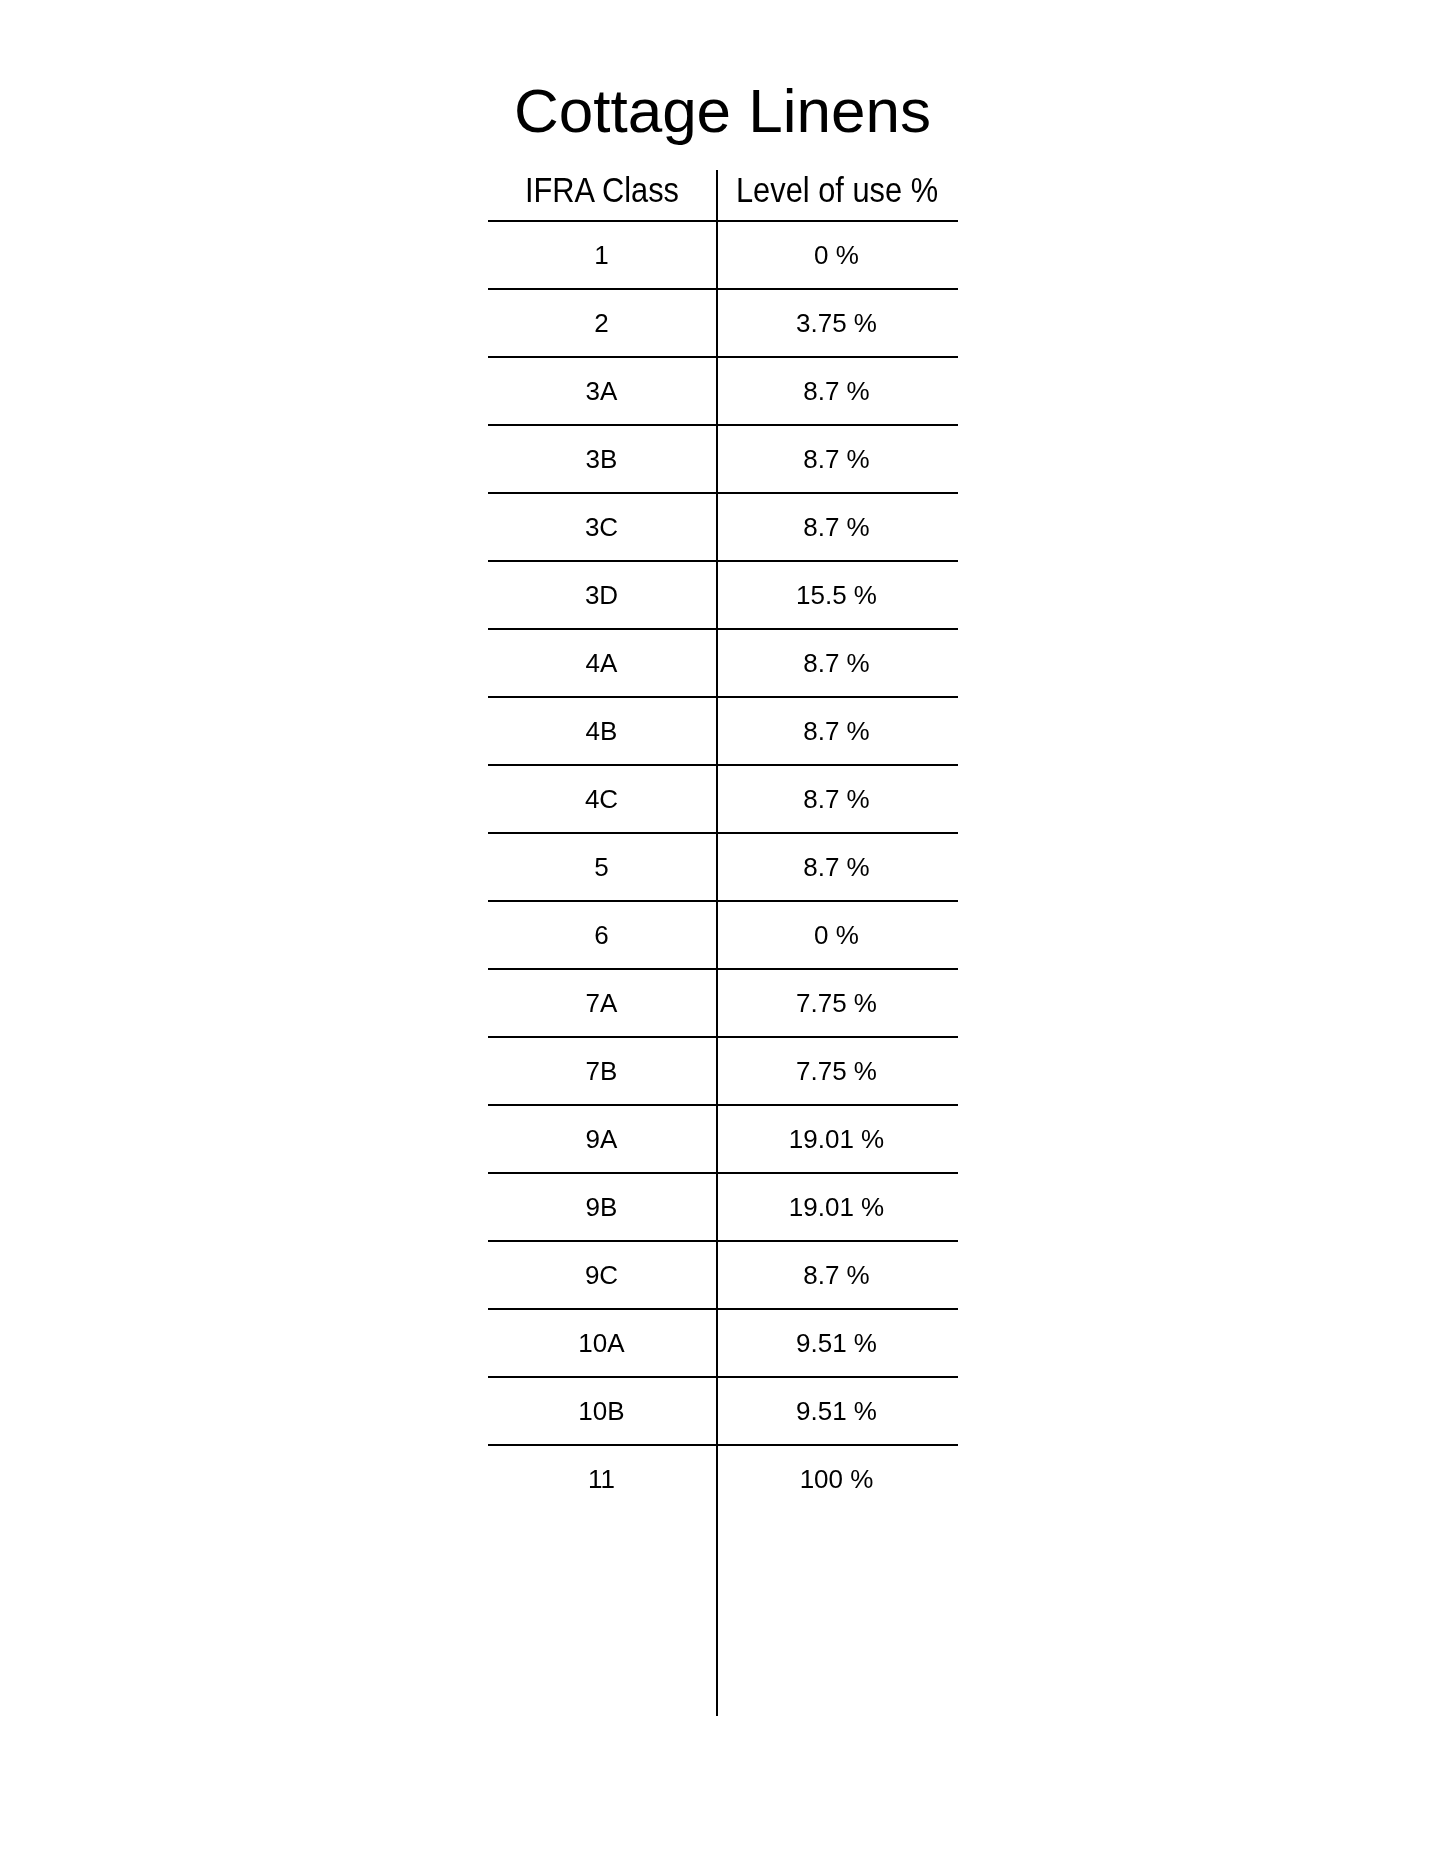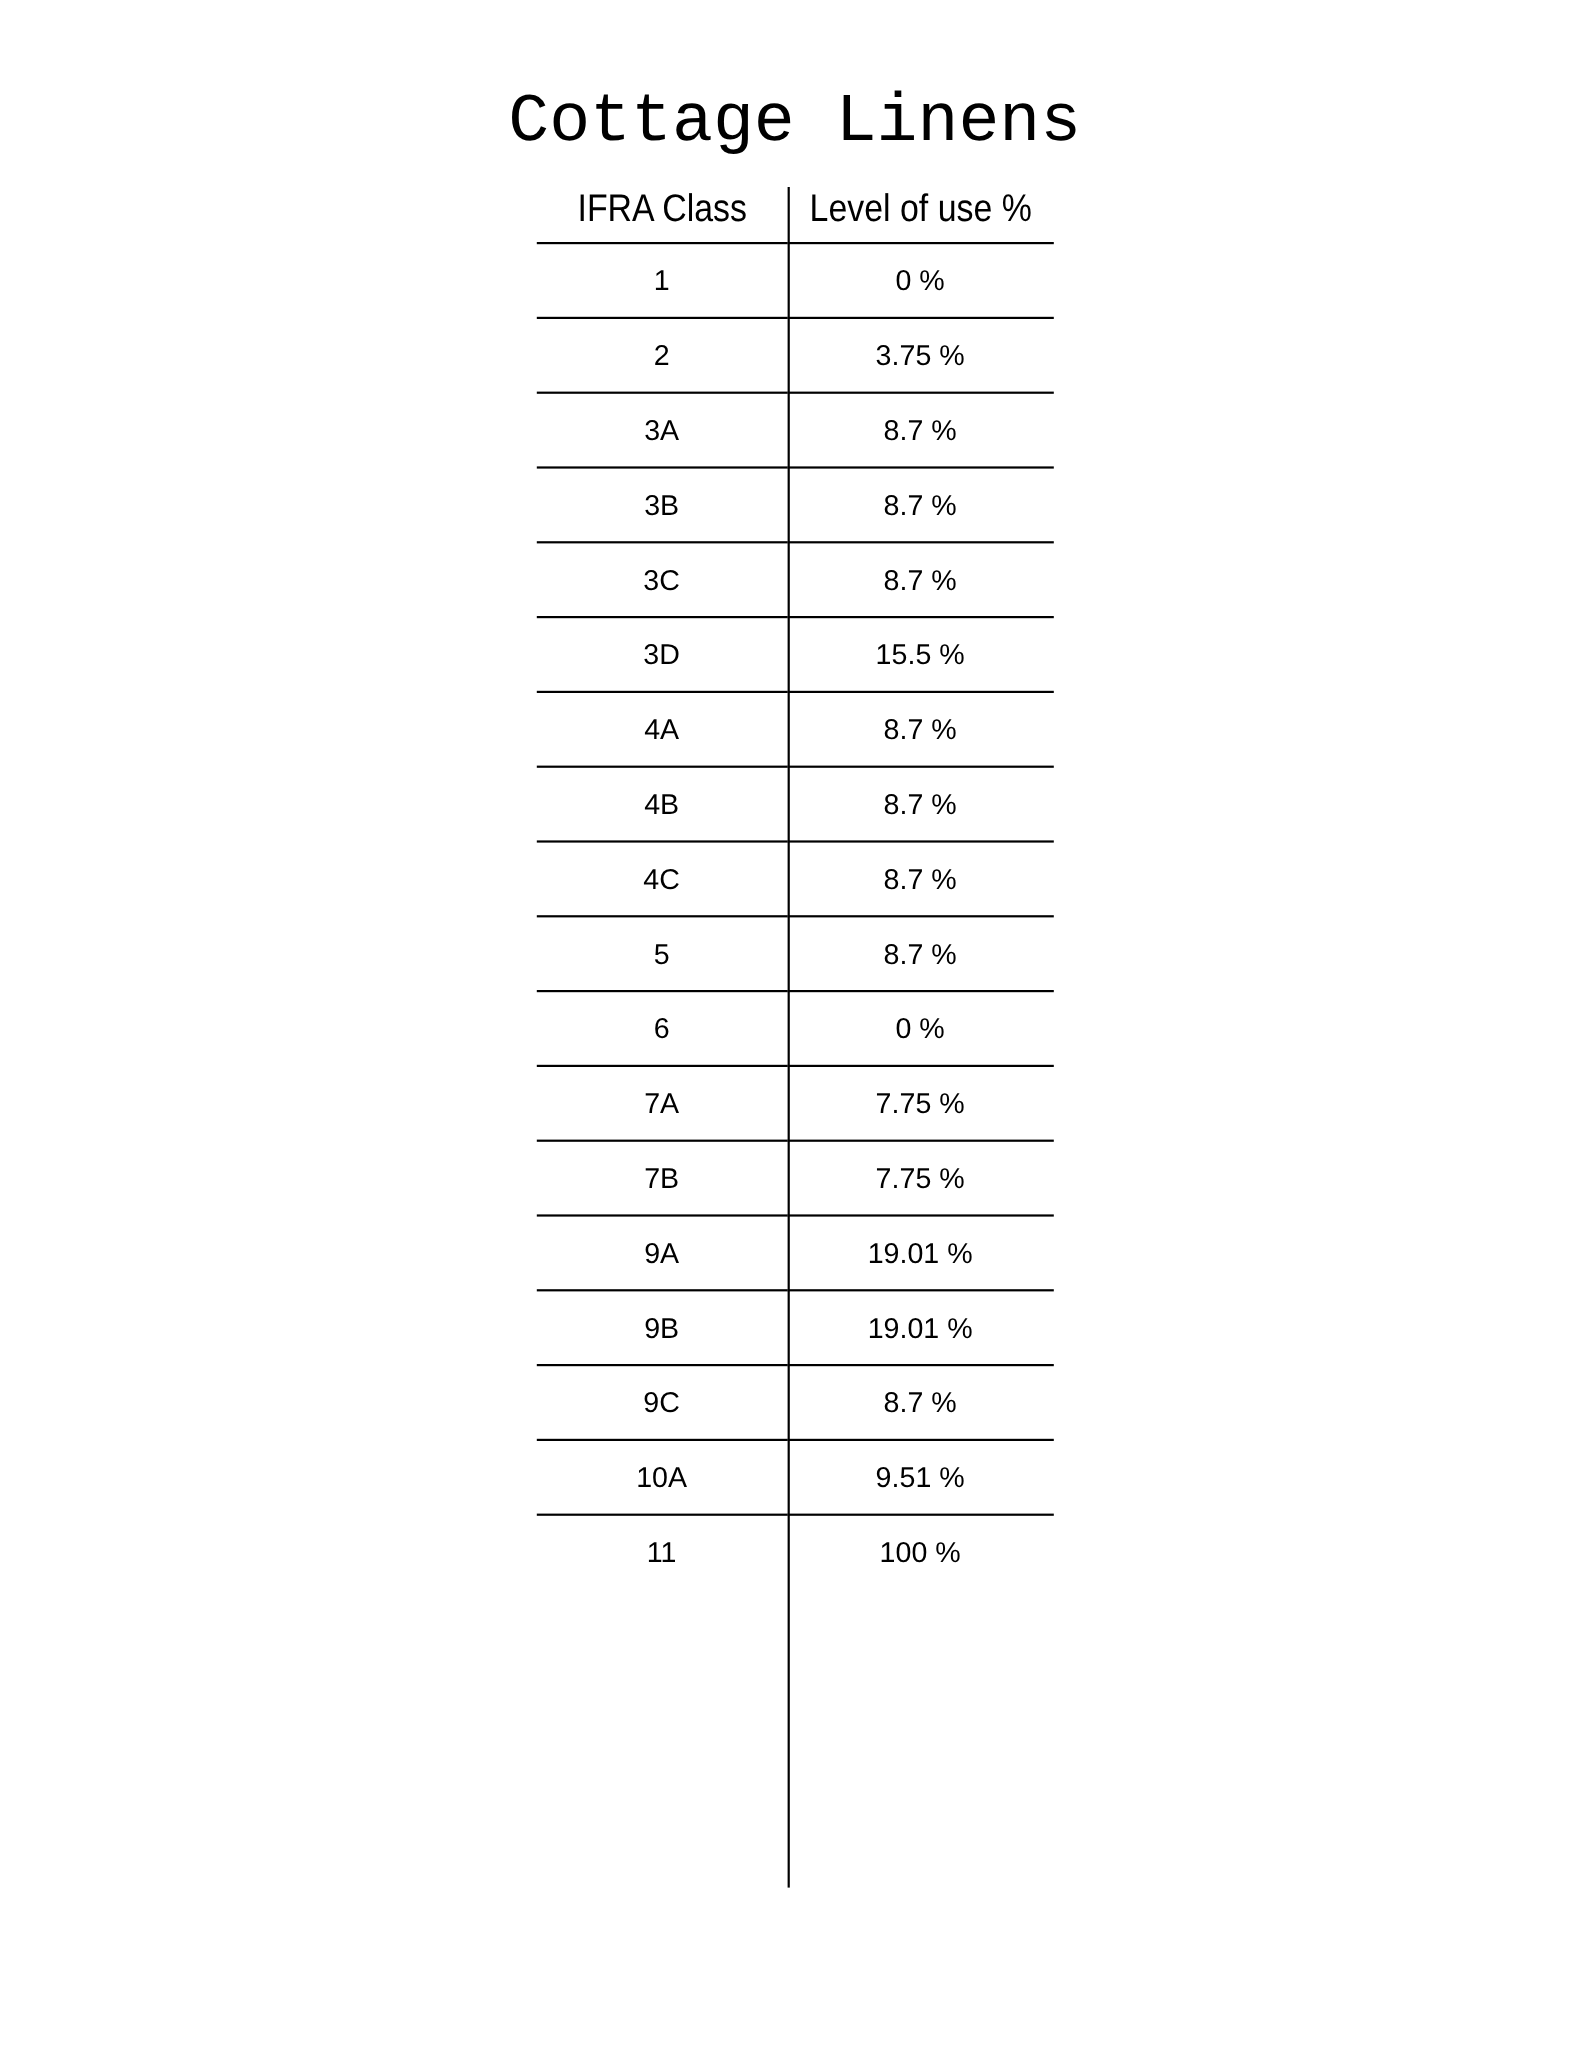--- a/index.html
+++ b/index.html
@@ -22,21 +22,21 @@
     box-sizing: border-box;
   }
   .doc-title {
     text-align: center;
     font-size: 62px;
     font-weight: 400;
     letter-spacing: 0px;
     margin: 0;
     padding-top: 80px;
     line-height: 1.0;
-    font-family: Liberation Mono, monospace;
+    font-family: Liberation Sans, sans-serif;
   }
   .table-wrap {
     width: 470px;
     margin: 4px auto;
     margin-top: 28px;
     position: relative;
   }
   table.ifra {
     border-collapse: collapse;
     width: 470px;
@@ -161,20 +161,24 @@
           </tr>
           <tr>
             <td class="col-class">9C</td>
             <td class="col-level">8.7 %</td>
           </tr>
           <tr>
             <td class="col-class">10A</td>
             <td class="col-level">9.51 %</td>
           </tr>
           <tr>
+            <td class="col-class">10B</td>
+            <td class="col-level">9.51 %</td>
+          </tr>
+          <tr>
             <td class="col-class">11</td>
             <td class="col-level">100 %</td>
           </tr>
         </tbody>
     </table>
   </div>
 
 </div>
 
 </body></html>

